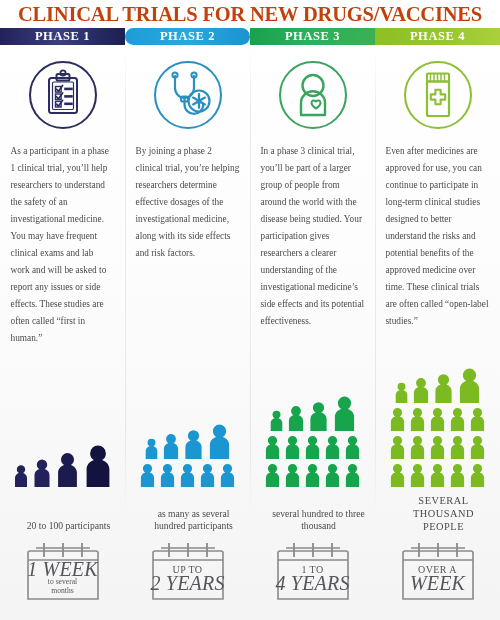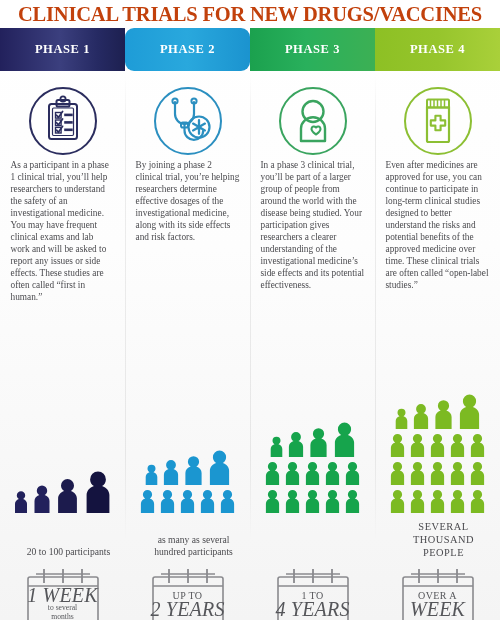--- a/index.html
+++ b/index.html
@@ -33,21 +33,21 @@
     font-weight: bold;
     font-size: 20.5px;
     letter-spacing: -0.2px;
     color: #c2410c;
     white-space: nowrap;
   }
 
   
   .header-row {
     display: flex;
-    height: 43px;
+    height: 17px;
     width: 100%;
   }
   .phase-header {
     flex: 1 1 25%;
     display: flex;
     align-items: center;
     justify-content: center;
     position: relative;
   }
   .phase-header .ph-label {
@@ -99,24 +99,25 @@
     width: 76px;
     height: 76px;
     display: flex;
     align-items: center;
     justify-content: center;
   }
   .icon-wrap svg { display: block; }
 
   
   .body-text {
+    margin-top: 10px;
     width: 104px;
     font-family: "Liberation Serif", serif;
     font-size: 9.3px;
-    line-height: 12px;
+    line-height: 17px;
     color: #4b4b4f;
     text-align: left;
   }
 
   
   .people-block {
     position: absolute;
     bottom: 118px;
     left: 0;
     right: 0;
@@ -395,20 +396,21 @@
             </svg>
           <svg class="person" width="17" height="25" viewBox="0 0 17 25">
               <path d="M8.5 1.9a4.6 4.6 0 0 1 4.6 4.6c0 1.7-.9 3.1-2.3 4 2.6.9 4.3 2.9 4.3 5.3V25H1.9v-9.2c0-2.4 1.7-4.4 4.3-5.3-1.4-.9-2.3-2.3-2.3-4A4.6 4.6 0 0 1 8.5 1.9z" fill="#16a44c"></path>
             </svg>
           <svg class="person" width="17" height="25" viewBox="0 0 17 25">
               <path d="M8.5 1.9a4.6 4.6 0 0 1 4.6 4.6c0 1.7-.9 3.1-2.3 4 2.6.9 4.3 2.9 4.3 5.3V25H1.9v-9.2c0-2.4 1.7-4.4 4.3-5.3-1.4-.9-2.3-2.3-2.3-4A4.6 4.6 0 0 1 8.5 1.9z" fill="#16a44c"></path>
             </svg>
         </div>
       </div>
 
+      <div class="caption">several hundred to three thousand</div>
 
       <div class="calendar">
         <svg width="86" height="62" viewBox="0 0 86 62">
           <path d="M10 12 h66 a2 2 0 0 1 2 2 v46 h-70 v-46 a2 2 0 0 1 2 -2 z" fill="none" stroke="#8a8a8e" stroke-width="1.6"></path>
           <line x1="8" y1="21" x2="78" y2="21" stroke="#8a8a8e" stroke-width="1.6"></line>
           <line x1="24" y1="4" x2="24" y2="18" stroke="#8a8a8e" stroke-width="1.8"></line>
           <line x1="43" y1="4" x2="43" y2="18" stroke="#8a8a8e" stroke-width="1.8"></line>
           <line x1="62" y1="4" x2="62" y2="18" stroke="#8a8a8e" stroke-width="1.8"></line>
           <line x1="16" y1="9" x2="70" y2="9" stroke="#8a8a8e" stroke-width="1.6"></line>
         </svg>

